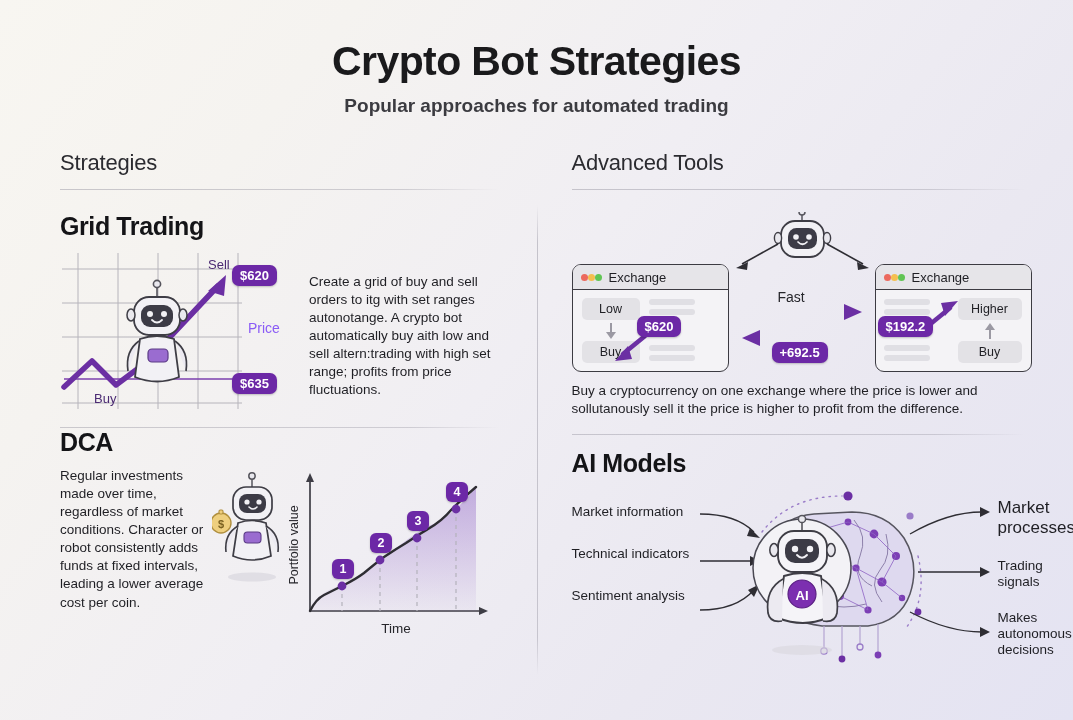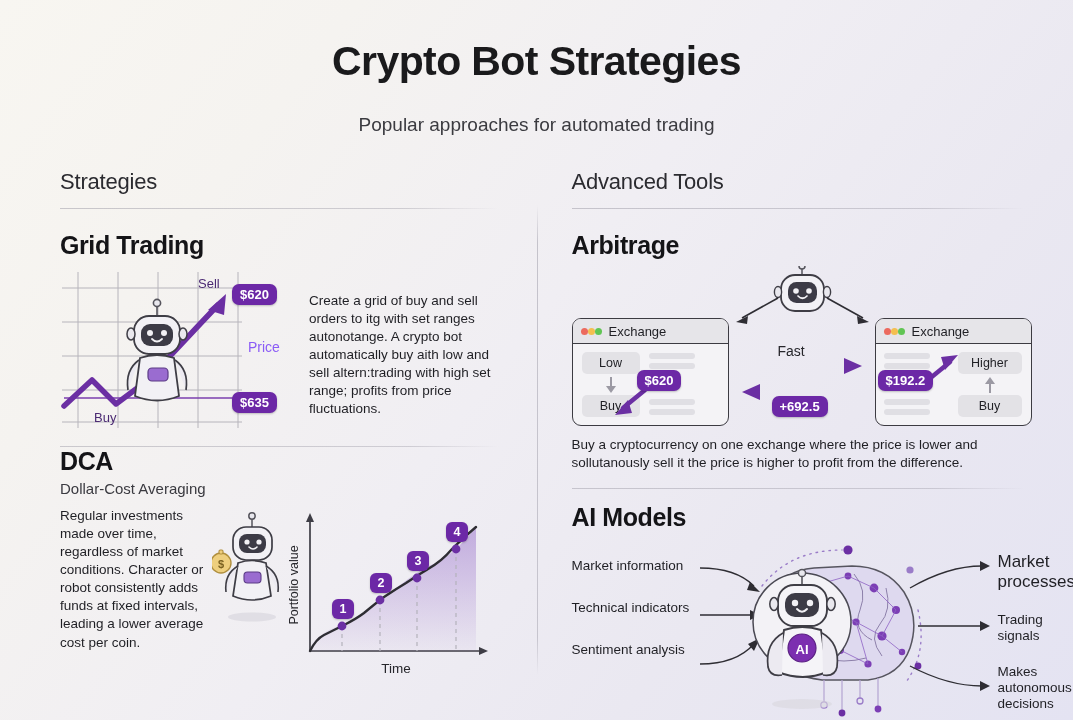--- a/index.html
+++ b/index.html
@@ -11,21 +11,21 @@
     overflow: hidden;
     position: relative;
   }
 
   
   .page-header { text-align: center; padding-top: 38px; }
   .page-title {
     font-size: 41px; font-weight: 700; letter-spacing: -0.6px; color: #1a1a1c;
   }
   .page-subtitle {
-    font-size: 19px; font-weight: 400; color: #3b3b40; margin-top: 29px;
+    font-size: 19px; font-weight: 700; color: #3b3b40; margin-top: 10px;
   }
 
   
   .columns { display: flex; margin-top: 33px; padding: 0 0 0 0; position: relative; }
   .col { width: 536.5px; padding: 0 38px 0 60px; position: relative; }
   .col.right { padding: 0 48px 0 35px; }
   .v-divider {
     position: absolute; left: 537px; top: 205px; width: 1px; height: 470px;
     background: linear-gradient(180deg, rgba(160,158,170,0) 0%, rgba(160,158,170,.55) 8%, rgba(160,158,170,.5) 92%, rgba(160,158,170,0) 100%);
   }
@@ -155,21 +155,21 @@
               <path d="M92 69 q5 5 10 0" stroke="#f2f1f5" stroke-width="1.8" fill="none" stroke-linecap="round"></path>
               <ellipse cx="71" cy="64" rx="4" ry="6" fill="#e9e8ee" stroke="#3e3d45" stroke-width="1.5"></ellipse>
               <ellipse cx="123" cy="64" rx="4" ry="6" fill="#e9e8ee" stroke="#3e3d45" stroke-width="1.5"></ellipse>
               <path d="M80 88 q17 -6 34 0 l5 38 q-22 9 -44 0 z" fill="#f2f1f5" stroke="#3e3d45" stroke-width="1.8"></path>
               <rect x="88" y="98" width="20" height="13" rx="4" fill="#9a6cd0" stroke="#5b3b86" stroke-width="1.2"></rect>
               <path d="M79 90 q-14 10 -11 30" stroke="#3e3d45" stroke-width="1.7" fill="#eceaf1"></path>
               <path d="M115 90 q14 10 11 30" stroke="#3e3d45" stroke-width="1.7" fill="#eceaf1"></path>
             </g>
           </svg>
 
-          <div class="float" style="left:138px; top:4px;">
+          <div class="float" style="left:148px; top:4px;">
             <span style="font-size:13px;color:#4b2a73;">Sell</span>
           </div>
           <div class="float" style="left:172px; top:14px;">
             <span class="badge">$620</span>
           </div>
           <div class="float" style="left:172px; top:122px;">
             <span class="badge">$635</span>
           </div>
           <div class="float" style="left:34px; top:138px;">
             <span style="font-size:13px;color:#4b2a73;">Buy</span>
@@ -182,21 +182,20 @@
         <div class="grid-copy">
           <div class="body-text">Create a grid of buy and sell orders to itg with set ranges autonotange. A crypto bot automatically buy aith low and sell altern:trading with high set range; profits from price fluctuations.</div>
         </div>
       </div>
 
       <div class="divider-h"></div>
     </div>
 
     <div class="block" style="margin-top:0;">
       <div class="block-title">DCA</div>
-      <div class="block-sub">Dollar-Cost Averaging</div>
 
       <div class="dca-row">
         <div class="dca-copy">Regular investments made over time, regardless of market conditions. Character or robot consistently adds funds at fixed intervals, leading a lower average cost per coin.</div>
 
         <div class="dca-bot">
           <svg width="72" height="120" viewBox="0 0 72 120">
             <ellipse cx="40" cy="112" rx="24" ry="4.5" fill="#d9d7de" opacity=".7"></ellipse>
             <line x1="40" y1="14" x2="40" y2="22" stroke="#55545c" stroke-width="1.5"></line>
             <circle cx="40" cy="11" r="3.2" fill="#e9e8ee" stroke="#55545c" stroke-width="1.5"></circle>
             <rect x="21" y="22" width="39" height="33" rx="13" fill="#f2f1f5" stroke="#3e3d45" stroke-width="1.7"></rect>
@@ -269,21 +268,20 @@
       </div>
     </div>
   </div>
 
   <div class="col right">
 
     <div class="col-heading">Advanced Tools</div>
     <div class="rule"></div>
 
     <div class="block">
-      <div class="block-title">Arbitrage</div>
 
       <div class="arb-figure">
 
         <svg width="460" height="160" viewBox="0 0 460 160" style="position:absolute;left:0;top:0;">
           <g>
             <line x1="230" y1="2" x2="230" y2="9" stroke="#55545c" stroke-width="1.5"></line>
             <circle cx="230" cy="0" r="3" fill="#e9e8ee" stroke="#55545c" stroke-width="1.5"></circle>
             <rect x="209" y="9" width="43" height="36" rx="14" fill="#f2f1f5" stroke="#3e3d45" stroke-width="1.8"></rect>
             <rect x="216" y="16" width="29" height="21" rx="8.5" fill="#3c3b46"></rect>
             <circle cx="224" cy="25" r="2.8" fill="#f2f1f5"></circle>

